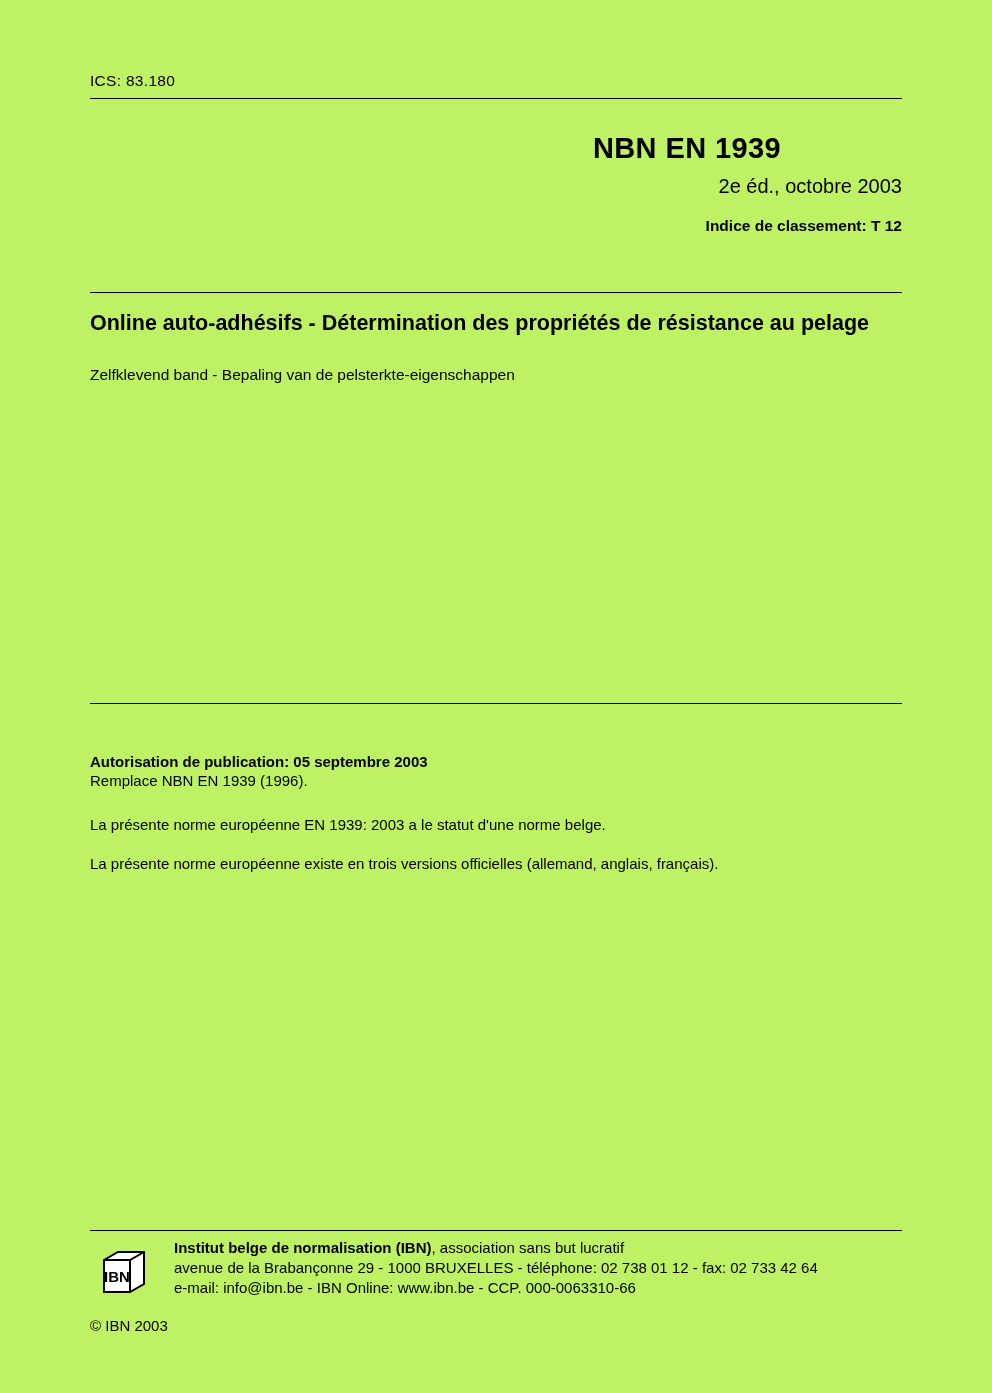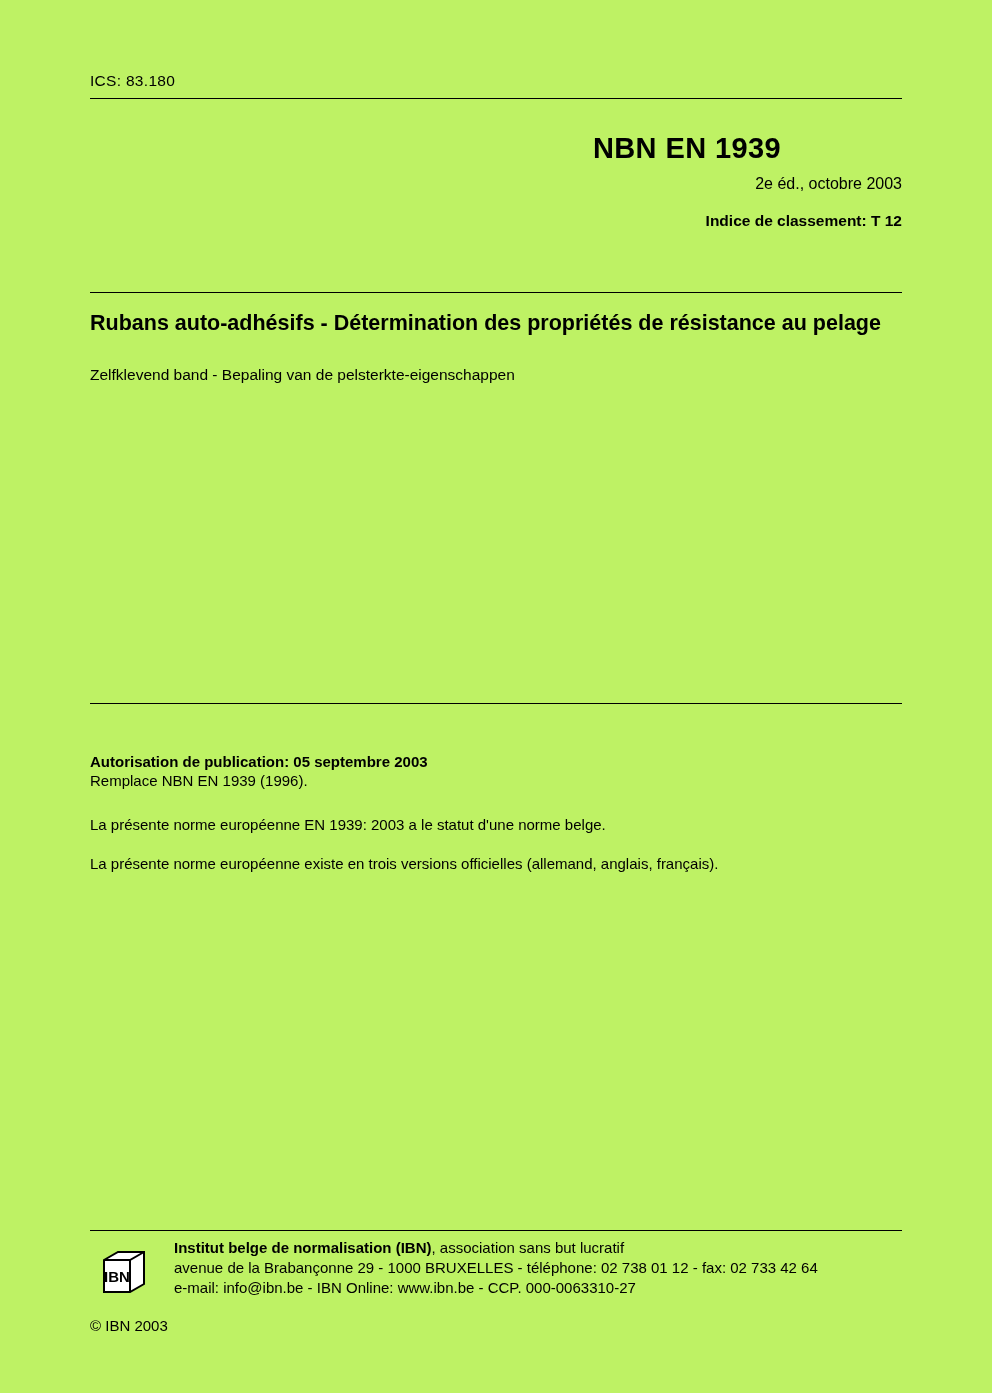--- a/index.html
+++ b/index.html
@@ -67,21 +67,21 @@
     text-align: right;
     width: 430px;
   }
   .ref-number {
     font-size: 29px;
     font-weight: bold;
     letter-spacing: 0.4px;
     text-align: center;
   }
   .ref-edition {
-    font-size: 16px;
+    font-size: 20px;
     margin-top: 10px;
   }
   .ref-indice {
     font-size: 15.5px;
     font-weight: bold;
     margin-top: 19px;
   }
 
   
   .title-fr {
@@ -182,21 +182,21 @@
 
 
     <div class="ref-block">
       <div class="ref-number">NBN EN 1939</div>
       <div class="ref-edition">2e éd., octobre 2003</div>
       <div class="ref-indice">Indice de classement: T 12</div>
     </div>
 
     <div class="rule rule-mid"></div>
 
-    <div class="title-fr">Rubans auto-adhésifs - Détermination des propriétés de résistance au pelage</div>
+    <div class="title-fr">Online auto-adhésifs - Détermination des propriétés de résistance au pelage</div>
     <div class="title-nl">Zelfklevend band - Bepaling van de pelsterkte-eigenschappen</div>
 
     <div class="rule rule-low"></div>
 
     <div class="auth">Autorisation de publication: 05 septembre 2003</div>
     <div class="para1">Remplace NBN EN 1939 (1996).</div>
     <div class="para2">La présente norme européenne EN 1939: 2003 a le statut d'une norme belge.</div>
     <div class="para3">La présente norme européenne existe en trois versions officielles (allemand, anglais, français).</div>
 
     <div class="rule rule-foot"></div>
@@ -204,21 +204,21 @@
     <div class="footer-block">
       <svg class="logo" viewBox="0 0 48 48">
         <polygon points="4,12 18,4 44,4 44,36 30,44 4,44" fill="#ffffff" stroke="#000000" stroke-width="2"></polygon>
         <polyline points="4,12 30,12 44,4" fill="none" stroke="#000000" stroke-width="2"></polyline>
         <line x1="30" y1="12" x2="30" y2="44" stroke="#000000" stroke-width="2"></line>
         <text x="17" y="34" font-family="Liberation Sans, sans-serif" font-size="15" font-weight="bold" text-anchor="middle" fill="#000000">IBN</text>
       </svg>
       <div class="inst-text">
         <div><span class="b">Institut belge de normalisation (IBN)</span><span>,  association sans but lucratif</span></div>
         <div>avenue de la Brabançonne 29 - 1000 BRUXELLES - téléphone: 02 738 01 12 - fax: 02 733 42 64</div>
-        <div>e-mail: info@ibn.be  - IBN Online: www.ibn.be - CCP. 000-0063310-27</div>
+        <div>e-mail: info@ibn.be  - IBN Online: www.ibn.be - CCP. 000-0063310-66</div>
       </div>
     </div>
 
     <div class="copyright">© IBN 2003</div>
     <div class="prix">Prix: groupe 13</div>
 
   </div>
 </div>
 
 </body></html>

